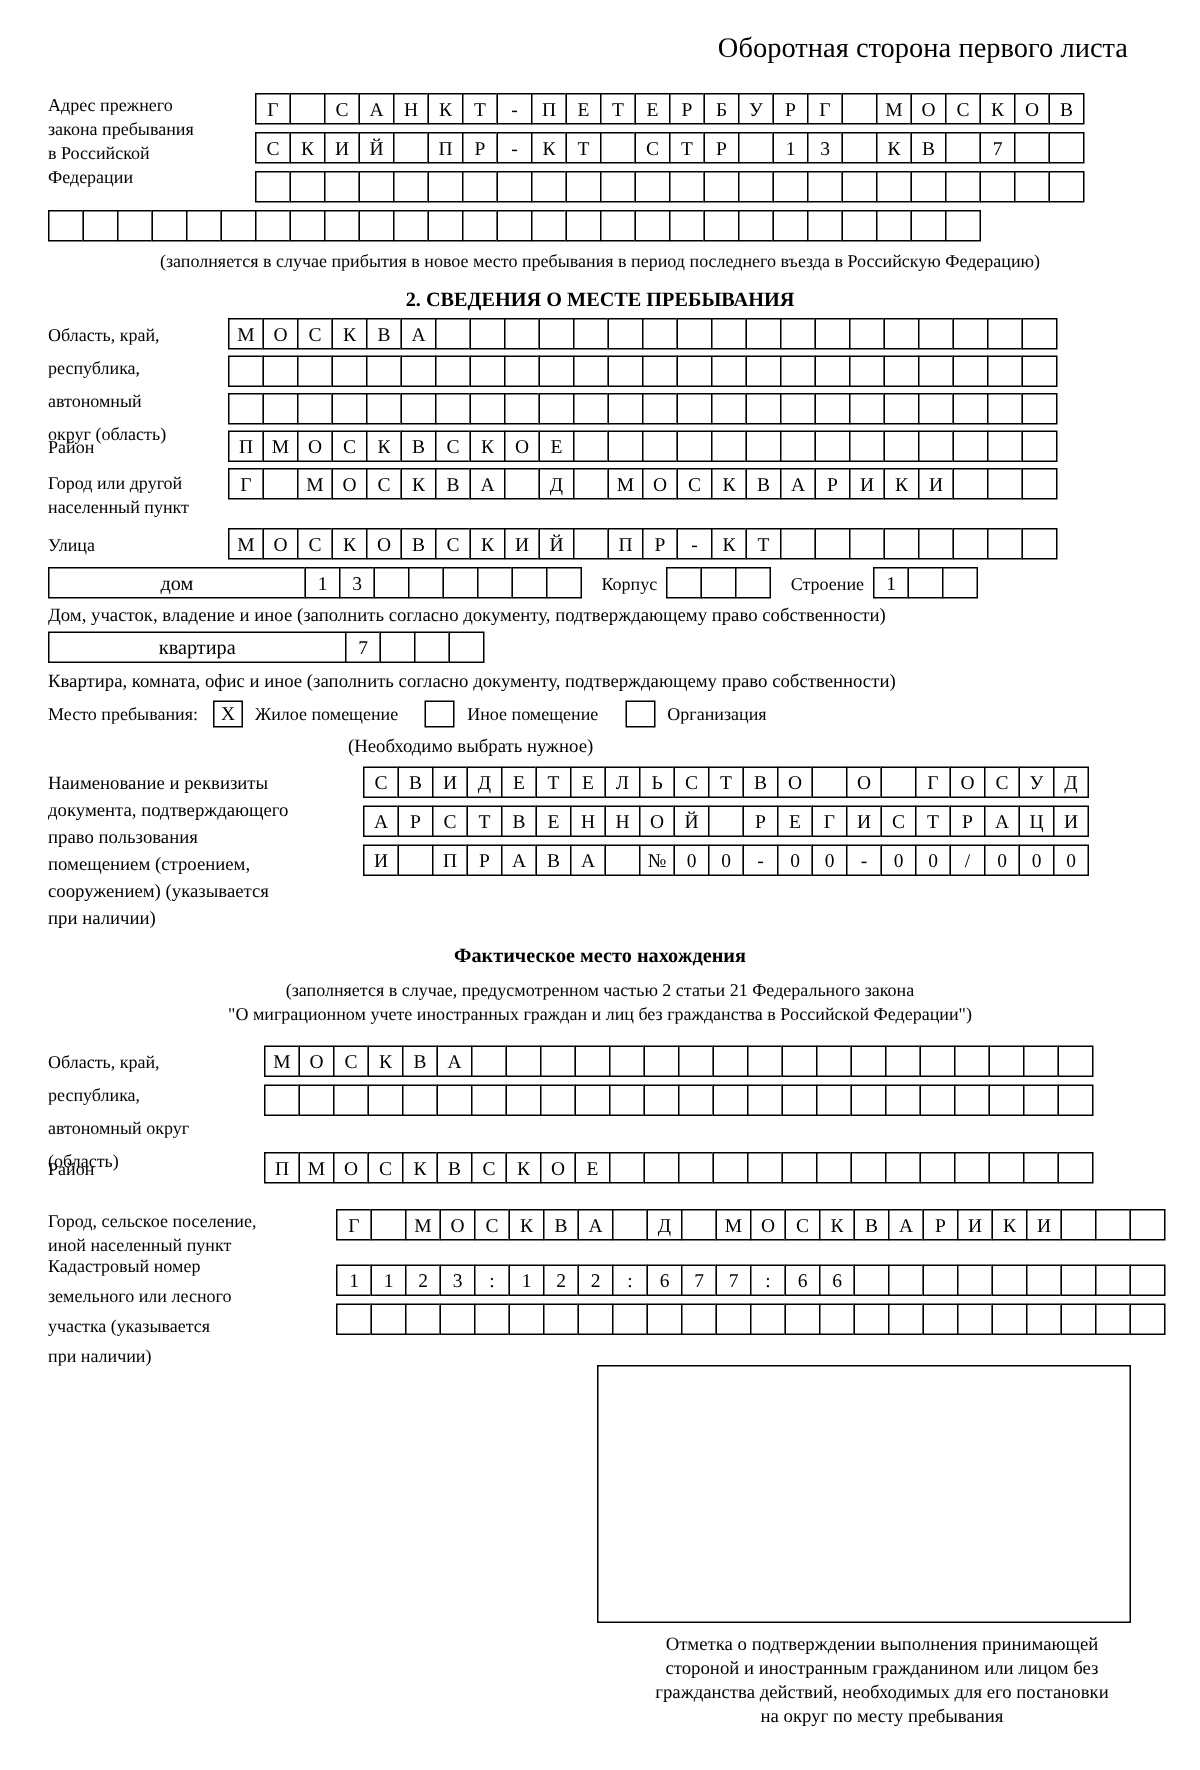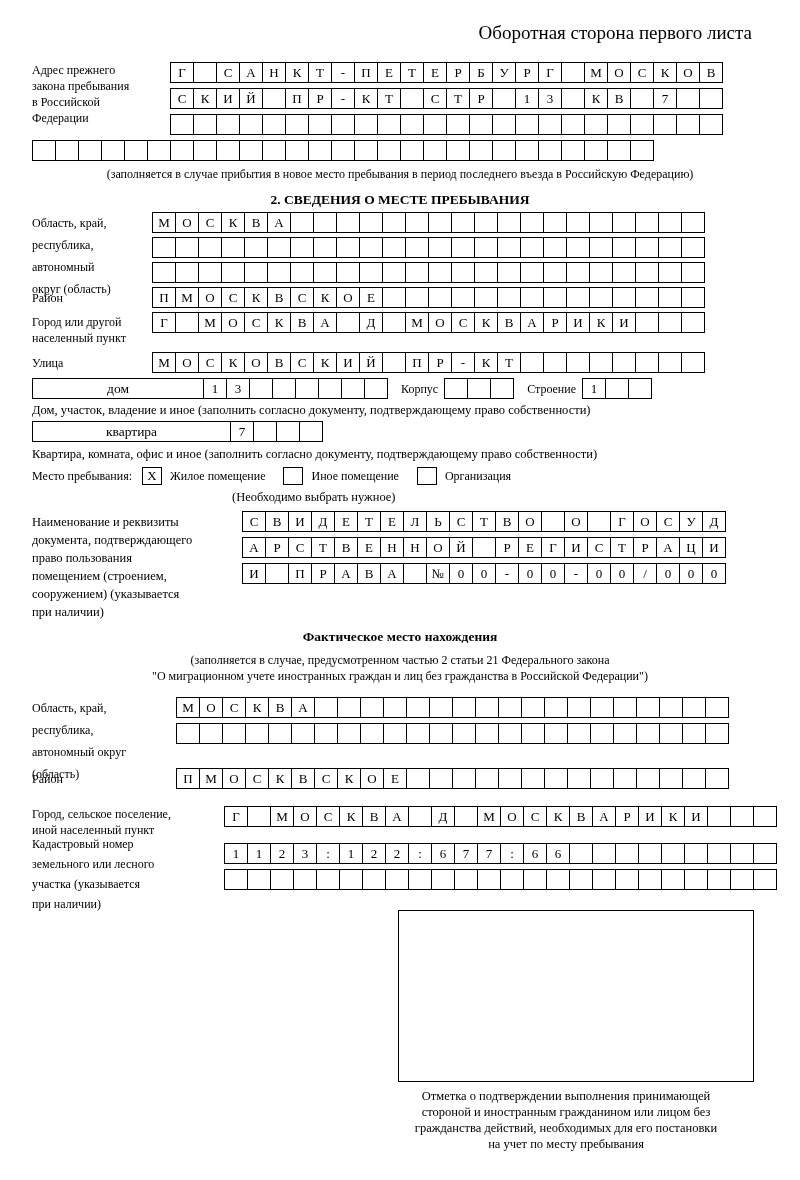--- a/index.html
+++ b/index.html
@@ -658,20 +658,20 @@
       <div class="cell"></div>
       <div class="cell"></div>
       <div class="cell"></div>
       <div class="cell"></div>
       <div class="cell"></div>
       <div class="cell"></div>
       <div class="cell"></div>
     </div>
 
   <div class="bigbox" style="left:398px;top:910px;width:356px;height:172px;"></div>
-  <div class="labelblock cap" style="left:376px;top:1088px;width:380px;">
+  <div class="labelblock cap" style="left:398px;top:1088px;width:380px;">
     <div>Отметка о подтверждении выполнения принимающей</div>
     <div>стороной и иностранным гражданином или лицом без</div>
     <div>гражданства действий, необходимых для его постановки</div>
-    <div>на учет по месту пребывания</div>
+    <div>на округ по месту пребывания</div>
   </div>
 
 </div>
 
 </body></html>

